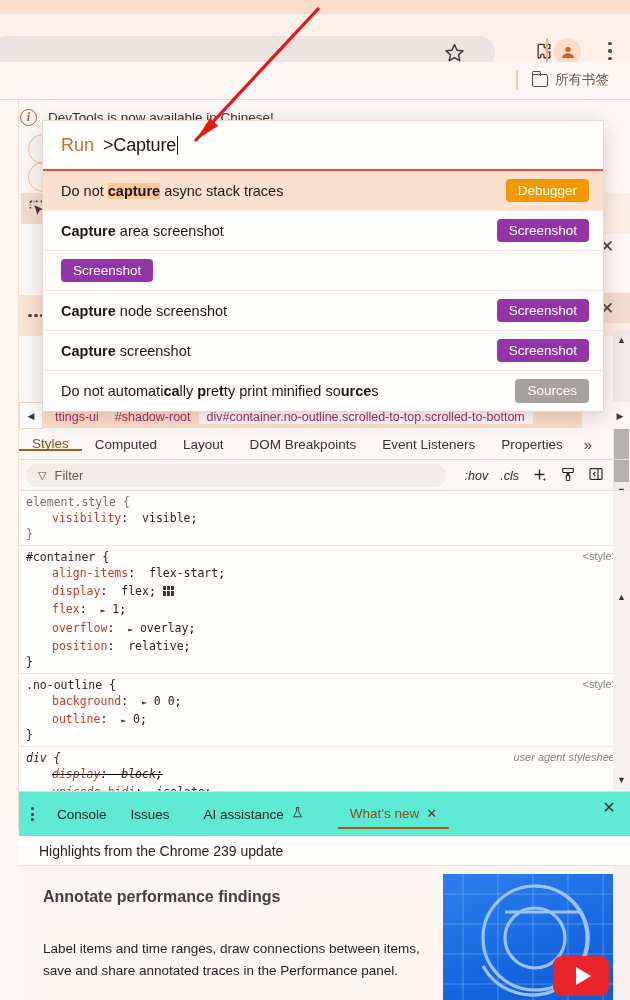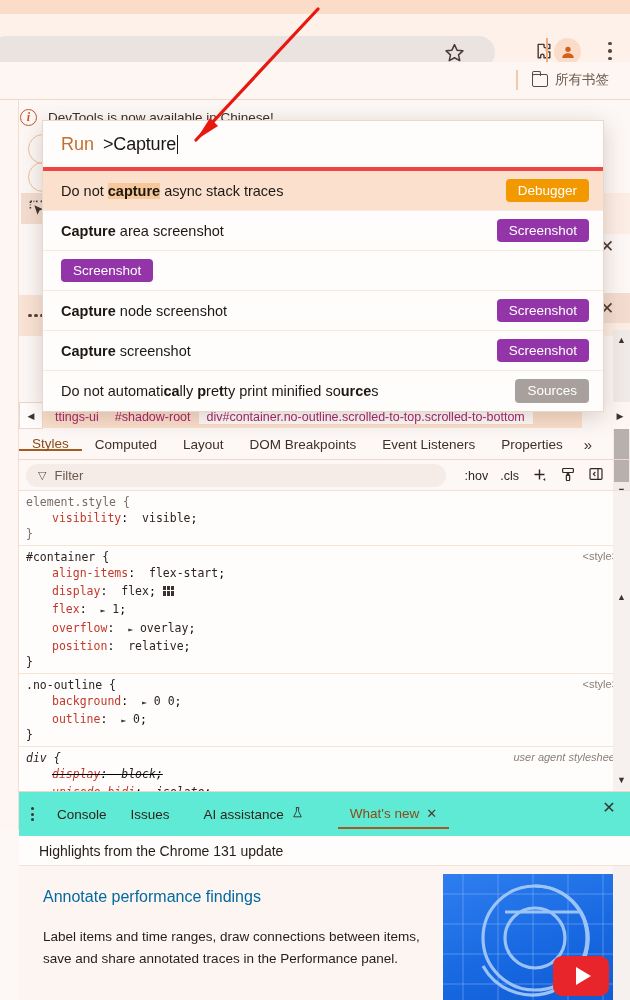--- a/index.html
+++ b/index.html
@@ -148,21 +148,21 @@
   
   .palette {
     position: absolute; left: 42px; top: 120px; width: 562px;
     background: #fffdfc;
     border: 1px solid #e8d7cc;
     box-shadow: 0 5px 22px rgba(80,50,30,0.22);
     z-index: 50;
   }
   .palette-input {
     height: 50px; display: flex; align-items: center; gap: 0px;
-    padding: 0 18px; border-bottom: 4px solid #ef4444;
+    padding: 0 18px; border-bottom: 2px solid #ef4444;
     font-size: 18px;
   }
   .run-prefix { color: #bf7032; margin-right: 9px; }
   .query-text { color: #1d1714; letter-spacing: -0.2px; }
   .caret {
     display: inline-block; width: 1.5px; height: 19px; background: #1d1714;
     margin-left: 1px; vertical-align: -3px;
   }
 
   .palette-item {
@@ -224,21 +224,21 @@
     border-bottom: 1px solid #f2dfd3;
   }
   .filter-box {
     margin-left: 7px; width: 420px; height: 23px; border-radius: 12px;
     background: #f5ece7; display: flex; align-items: center; gap: 8px;
     padding: 0 12px; font-size: 13px; color: #6b5a50;
   }
   .funnel { font-size: 11px; color: #5a4a42; }
   .frow-tools {
     margin-left: auto; display: flex; align-items: center; gap: 12px;
-    padding-right: 26px; font-size: 12.5px; color: #2f2723;
+    padding-right: 26px; font-size: 12.5px; color: #2f2723; font-style: italic;
   }
 
   
   .styles-body {
     position: absolute; left: 19px; top: 391px; width: 611px; height: 300px;
     background: #fffdfc; font-family: "DejaVu Sans Mono", monospace;
     font-size: 11.5px; overflow: hidden;
   }
   .rule { padding: 4px 0 4px 7px; border-bottom: 1px solid #f6e3d6; position: relative; }
   .rule.first { border-top: none; }
@@ -301,21 +301,21 @@
     height: 30px; display: flex; align-items: center; padding-left: 20px;
     font-size: 14px; color: #241d19;
     border-bottom: 1px solid #f3e2d7; background: #fffdfc;
   }
   .wn-body {
     position: relative; height: 150px; background: #fdf5f1;
     overflow: hidden;
   }
   .wn-left { position: absolute; left: 24px; top: 22px; width: 390px; }
   .wn-title {
-    font-size: 16px; font-weight: normal; color: #0369a1; margin-bottom: 20px;
+    font-size: 16px; font-weight: bold; color: #404040; margin-bottom: 32px;
   }
   .wn-text { font-size: 13.5px; color: #241d19; line-height: 1.62; }
   .wn-title2 {
     position: absolute; left: 24px; top: 136px;
     font-size: 16px; font-weight: bold; color: #9a5c12;
   }
   .wn-thumb {
     position: absolute; left: 424px; top: 8px; width: 188px; height: 142px;
     background: linear-gradient(160deg,#2f7ef0 0%,#1667e0 55%,#1158cf 100%);
     overflow: hidden;
@@ -577,21 +577,21 @@
               </svg>
           </span>
         </div>
         <div class="dtab active" style="margin-left:22px;">
           <span>What's new</span>
           <span class="tclose">✕</span>
         </div>
         <div class="drawer-close">✕</div>
       </div>
 
-      <div class="whatsnew-head">Highlights from the Chrome 131 update</div>
+      <div class="whatsnew-head">Highlights from the Chrome 239 update</div>
 
       <div class="wn-body">
         <div class="wn-left">
           <div class="wn-title">Annotate performance findings</div>
           <div class="wn-text">Label items and time ranges, draw connections between items, save and share annotated traces in the Performance panel.</div>
         </div>
         <div class="wn-title2">Ignore listing improvements</div>
 
         <div class="wn-thumb">
           <svg width="188" height="142" viewBox="0 0 188 142">

